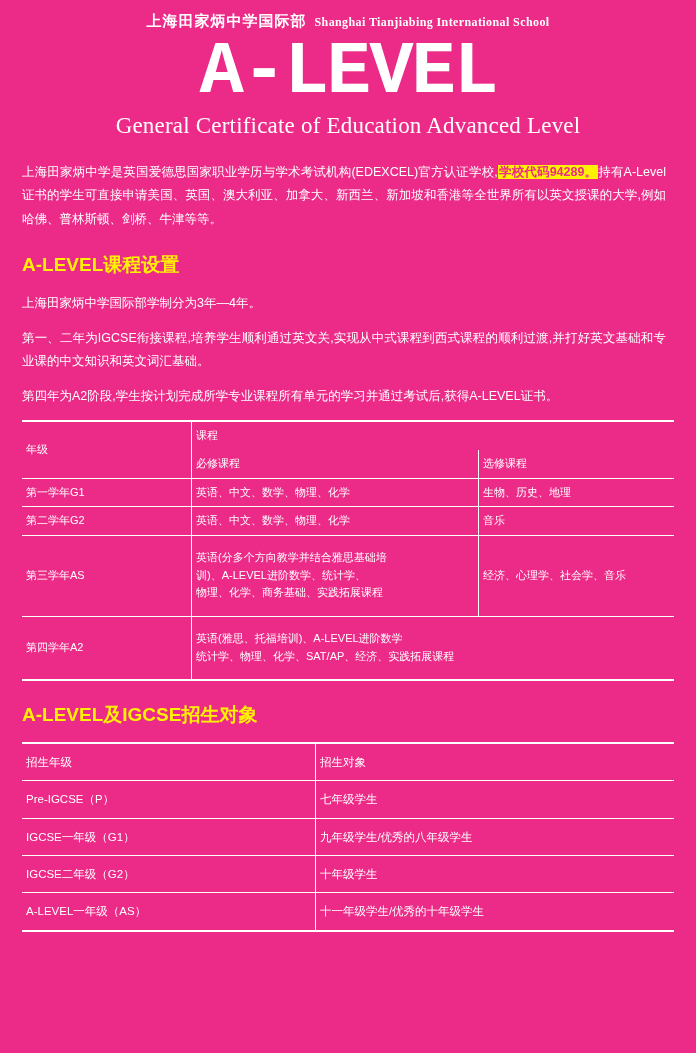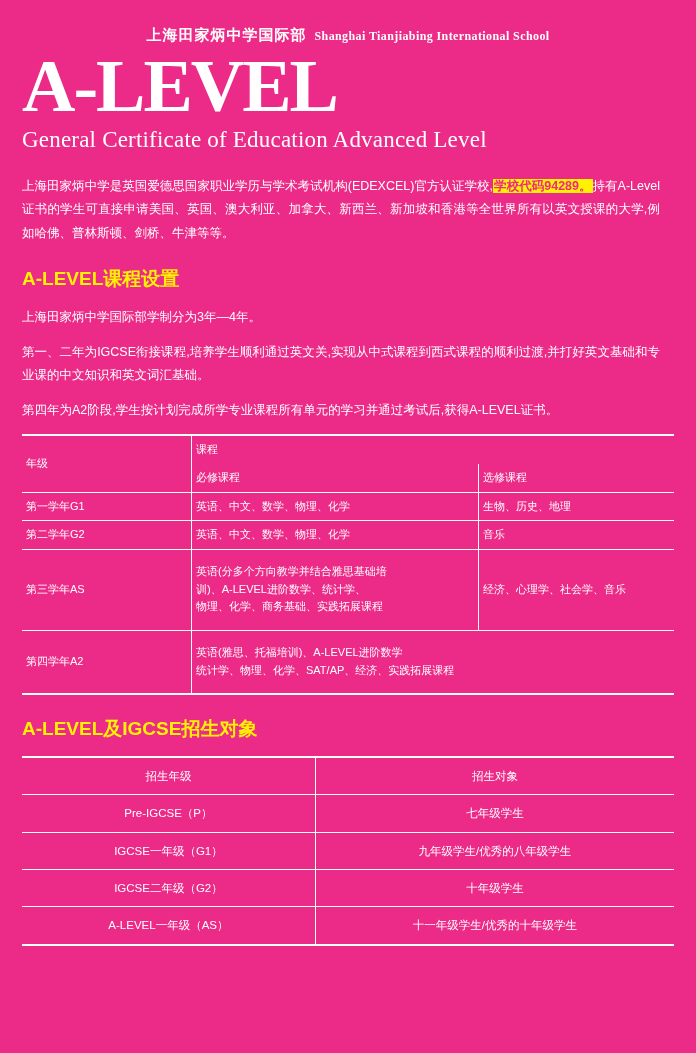--- a/index.html
+++ b/index.html
@@ -19,22 +19,22 @@
     width: 696px;
     height: 1053px;
     background: #ec2a87;
     box-sizing: border-box;
     padding: 0 22px;
     position: relative;
   }
 
   
   .header {
-    text-align: left;
-    padding-top: 26px;
+    text-align: center;
+    padding-top: 12px;
   }
   .school-line {
     display: flex;
     justify-content: center;
     align-items: baseline;
     gap: 8px;
     white-space: nowrap;
   }
   .school-cn {
     font-size: 15px;
@@ -46,37 +46,37 @@
     font-family: "Liberation Serif", serif;
     font-weight: bold;
     letter-spacing: 0.4px;
   }
   .alevel-title {
     font-size: 74px;
     font-weight: bold;
     letter-spacing: -2px;
     line-height: 0.95;
     margin-top: 6px;
-    font-family: Liberation Serif, serif;
+    font-family: Liberation Mono, monospace;
   }
   .alevel-sub {
     font-size: 23px;
     font-family: "Liberation Serif", serif;
     margin-top: 6px;
     letter-spacing: 0.2px;
   }
 
   
   .content {
     margin-top: 22px;
     font-size: 12.5px;
     line-height: 1.85;
   }
   .para {
-    margin: 0 14px 12px 0;
+    margin: 0 8px 12px 0;
     text-align: justify;
   }
   .highlight {
     background: #fff200;
     color: #ec2a87;
     font-weight: bold;
     padding: 0 1px;
   }
   .section-title {
     color: #fff200;
@@ -120,21 +120,21 @@
   .multi-line div { white-space: nowrap; }
 
   .tbl-admissions {
     border-top: 2px solid #ffffff;
     border-bottom: 2px solid #ffffff;
     margin-top: 4px;
     font-size: 11.5px;
   }
   .tbl-admissions th, .tbl-admissions td {
     border: 1px solid #ffffff;
-    text-align: center;
+    text-align: left;
     padding: 9px 4px;
     font-weight: normal;
     vertical-align: middle;
   }
   .tbl-admissions tr:first-child th { border-top: none; }
   .tbl-admissions th:first-child, .tbl-admissions td:first-child { border-left: none; }
   .tbl-admissions th:last-child, .tbl-admissions td:last-child { border-right: none; }
   .tbl-admissions tr:last-child td { border-bottom: none; }
 </style>
 </head>

